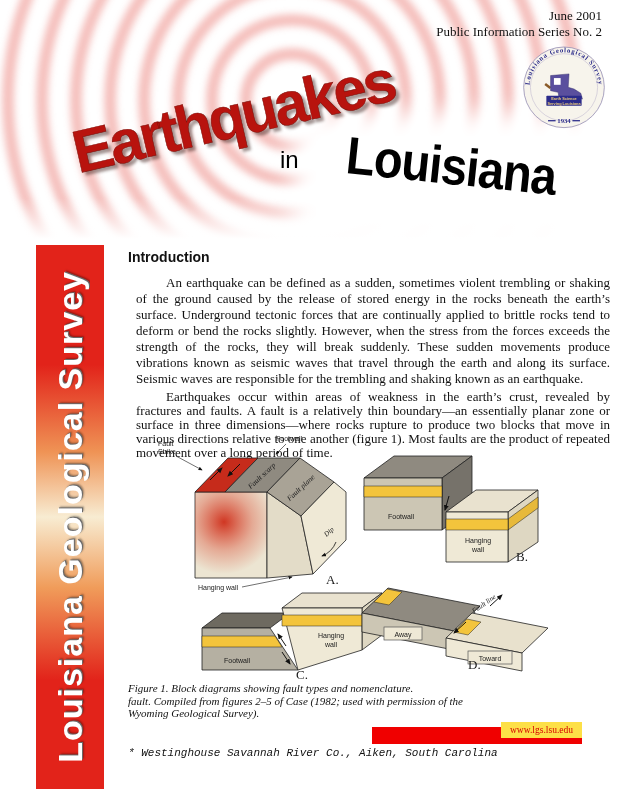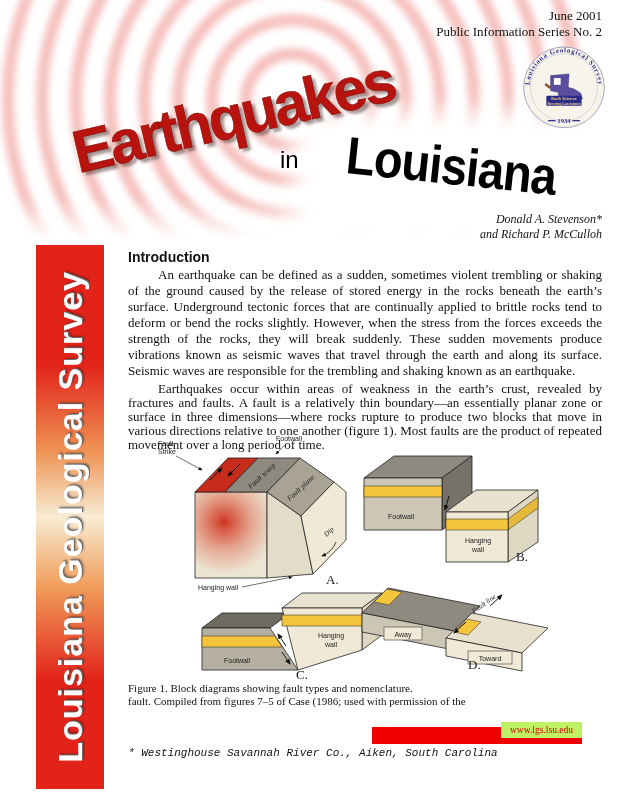--- a/index.html
+++ b/index.html
@@ -32,32 +32,32 @@
   .sidebar{position:absolute;left:36px;top:245px;width:68px;height:544px;z-index:1;
         background:linear-gradient(to bottom,#e2231a 0%,#e2231a 22%,#ef9355 38%,#f8ecd2 50%,
                     #f09c5a 63%,#e2231a 80%,#e2231a 100%);
         display:flex;align-items:center;justify-content:center;}
   .sidebar-text{writing-mode:vertical-rl;transform:rotate(180deg);white-space:nowrap;
         font-family:"Liberation Sans",sans-serif;font-weight:bold;font-size:34px;letter-spacing:1px;
         color:#fff;text-shadow:1px 1px 0 #6a6a6a,2px 2px 2px rgba(0,0,0,.35);}
   
   .intro-heading{position:absolute;left:128px;top:249px;font-family:"Liberation Sans",sans-serif;
         font-weight:bold;font-size:14px;z-index:2;}
-  .body-para{position:absolute;left:128px;width:474px;margin:0;font-size:13px;text-align:justify;
+  .body-para{position:absolute;left:128px;width:474px;margin:8px;font-size:13px;text-align:justify;
         text-indent:30px;z-index:2;}
   .p1{top:267px;line-height:16px;}
   .p2{top:382px;line-height:14px;}
   
   .figure{position:absolute;left:150px;top:430px;width:420px;height:250px;z-index:2;}
-  .caption{position:absolute;left:128px;top:682px;width:380px;font-size:11px;
+  .caption{position:absolute;left:128px;top:682px;width:380px;font-style:italic;font-size:11px;
         line-height:12.6px;z-index:2;}
   .footnote{position:absolute;left:128px;top:747px;font-style:italic;font-size:11px;z-index:2;font-family:Liberation Mono, monospace;}
   
   .footer-bar{position:absolute;left:372px;top:727px;width:210px;height:17px;background:#f00000;z-index:2;}
-  .footer-url-box{position:absolute;left:501px;top:722px;width:81px;height:16px;background:#bef264;z-index:3;
+  .footer-url-box{position:absolute;left:501px;top:722px;width:81px;height:16px;background:#fde047;z-index:3;
         display:flex;align-items:center;justify-content:center;}
   .footer-url-box span{font-size:9.5px;color:#d40000;font-family:"Liberation Serif",serif;}
   
   .figure text{font-family:"Liberation Sans",sans-serif;fill:#1a1a1a;}
   .figure .ital{font-family:"Liberation Serif",serif;font-style:italic;}
   .figure .letter{font-family:"Liberation Serif",serif;font-size:13px;}
 </style>
 </head>
 <body>
 
@@ -96,24 +96,20 @@
     <path d="M34,36 L56,34 L55,50 L62,52 L70,57 L72,64 L63,61 L64,66 L56,64 L50,68 L44,62 L43,56 L34,54 Z" fill="#5a4f9e" stroke="#2e2a66" stroke-width="0.5"></path>
     <rect x="38" y="39" width="8" height="8" fill="#fff"></rect>
     <rect x="29" y="60" width="42" height="12" rx="1" fill="#2b2b8a"></rect>
     <text x="50" y="65.5" font-size="4.6" font-weight="bold" fill="#e9c97c" text-anchor="middle" font-family="Liberation Sans,sans-serif">Earth Science</text>
     <text x="50" y="70.8" font-size="4.6" font-weight="bold" fill="#e9c97c" text-anchor="middle" font-family="Liberation Sans,sans-serif">Serving Louisiana</text>
     <rect x="31" y="89" width="9" height="1.5" fill="#2b2b8a"></rect>
     <rect x="60" y="89" width="9" height="1.5" fill="#2b2b8a"></rect>
     <text x="50" y="93" font-size="8" font-weight="bold" fill="#2b2b8a" text-anchor="middle">1934</text>
   </svg>
 
-  <div class="authors">
-    <div>Donald A. Stevenson*</div>
-    <div>and Richard P. McCulloh</div>
-  </div>
 
   <div class="sidebar">
     <div class="sidebar-text">Louisiana Geological Survey</div>
   </div>
 
   <div class="intro-heading">Introduction</div>
   <p class="body-para p1">An earthquake can be defined as a sudden, sometimes violent trembling or shaking of the ground caused by the release of stored energy in the rocks beneath the earth’s surface. Underground tectonic forces that are continually applied to brittle rocks tend to deform or bend the rocks slightly. However, when the stress from the forces exceeds the strength of the rocks, they will break suddenly. These sudden movements produce vibrations known as seismic waves that travel through the earth and along its surface. Seismic waves are responsible for the trembling and shaking known as an earthquake.</p>
   <p class="body-para p2">Earthquakes occur within areas of weakness in the earth’s crust, revealed by fractures and faults. A fault is a relatively thin boundary—an essentially planar zone or surface in three dimensions—where rocks rupture to produce two blocks that move in various directions relative to one another (figure 1). Most faults are the product of repeated movement over a long period of time.</p>
 
   <svg class="figure" viewBox="0 0 420 250">
@@ -198,21 +194,22 @@
       <text x="340" y="230.5" font-size="7" text-anchor="middle">Toward</text>
       <text class="ital" x="334" y="176" font-size="7" text-anchor="middle" transform="rotate(-35 334 174)">Fault line</text>
       <line x1="316" y1="192" x2="304" y2="203" stroke="#111" stroke-width="1" marker-end="url(#ah)"></line>
       <line x1="340" y1="176" x2="352" y2="165" stroke="#111" stroke-width="1" marker-end="url(#ah)"></line>
       <text class="letter" x="318" y="239">D.</text>
     </g>
   </svg>
 
   <div class="caption">
     <div>Figure 1. Block diagrams showing fault types and nomenclature.</div>
-    <div>fault. Compiled from figures 7–5 of Case (1986; used with permission of the</div>
+    <div>fault. Compiled from figures 2–5 of Case (1982; used with permission of the</div>
+    <div>Wyoming Geological Survey).</div>
   </div>
 
   <div class="footnote">* Westinghouse Savannah River Co., Aiken, South Carolina</div>
 
   <div class="footer-bar"></div>
   <div class="footer-url-box">
     <span>www.lgs.lsu.edu</span>
   </div>
 
 </div>

